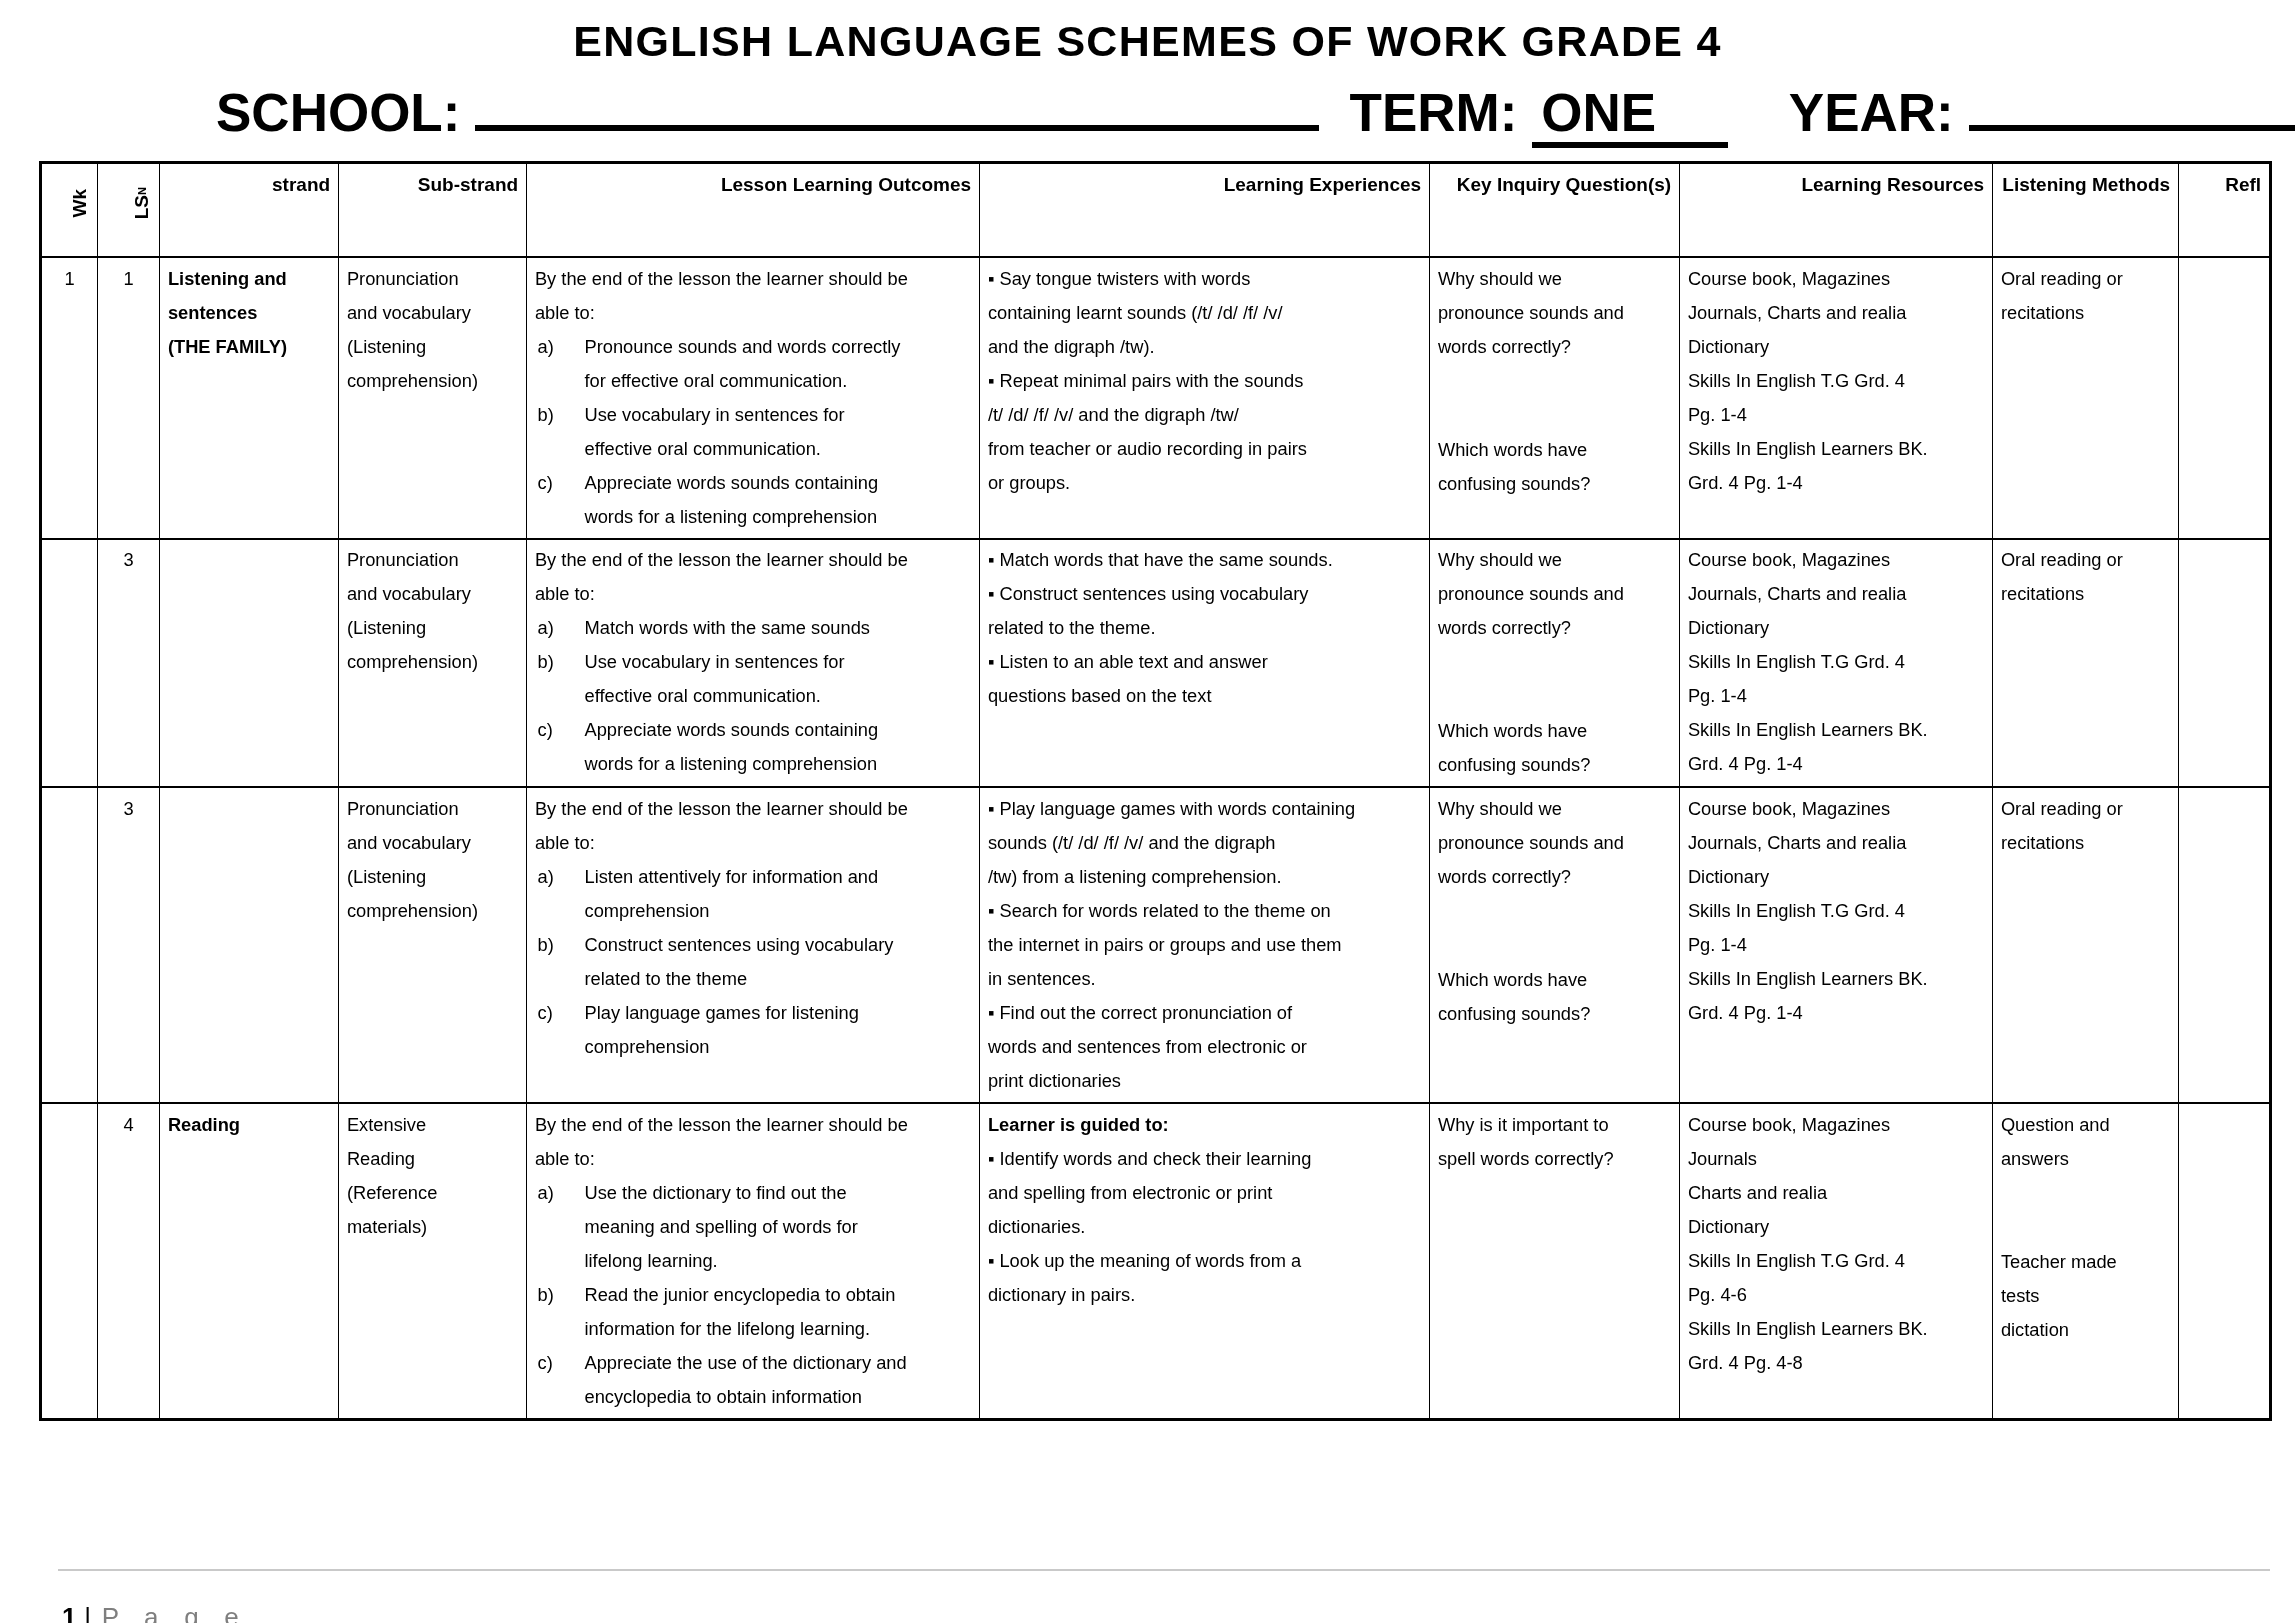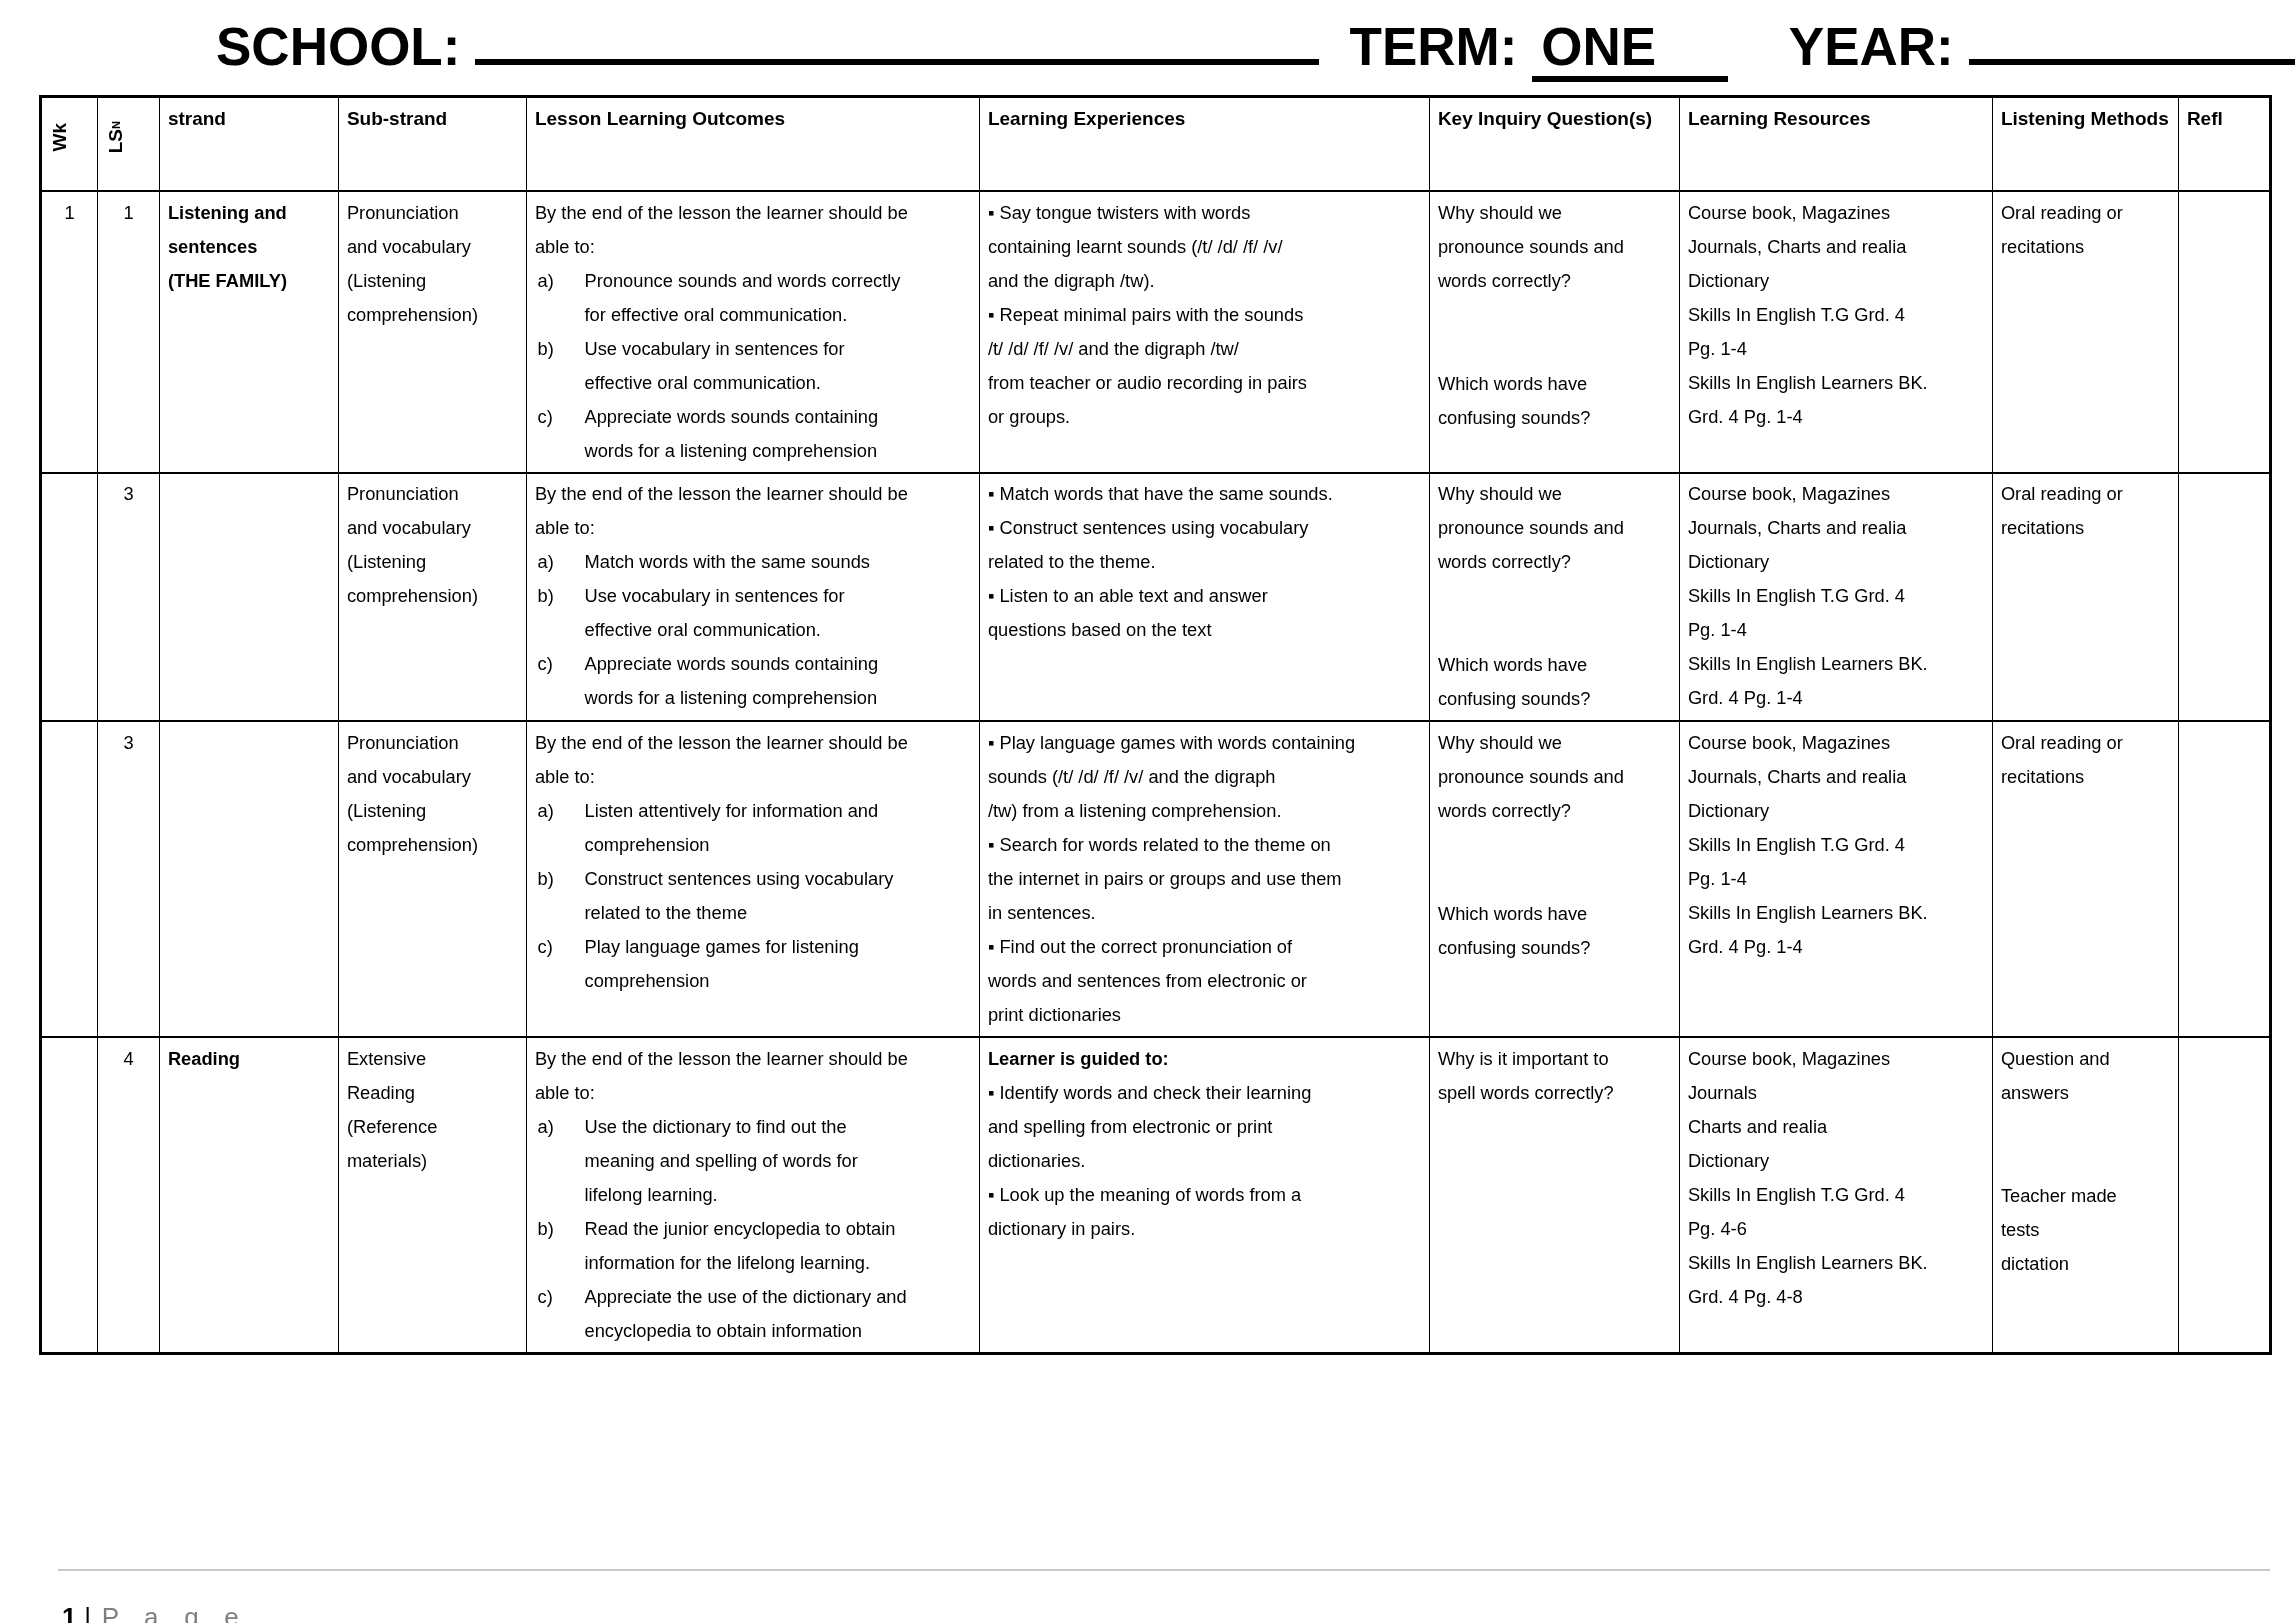--- a/index.html
+++ b/index.html
@@ -15,21 +15,21 @@
   .term-label{margin-left:15.7px;}
   .term-value{border-bottom:6.5px solid #000;padding:0 72px 0 9.2px;}
   .year-label{margin-left:46px;}
 
   table.schemes{margin:18.3px 0 0 39px;width:2231px;table-layout:fixed;border-collapse:collapse;
         font-size:18.3px;line-height:34px;}
   table.schemes{border:3.3px solid #000;}
   .schemes th,.schemes td{border-left:1.3px solid #000;border-right:1.3px solid #000;
         border-top:2.6px solid #000;border-bottom:2.6px solid #000;
         vertical-align:top;padding:3.9px 7.9px;overflow:hidden;}
-  .schemes th{font-weight:bold;text-align:left;font-size:19px;line-height:36px;height:85px;padding-top:2.6px;}
+  .schemes th{font-weight:bold;text-align:right;font-size:19px;line-height:36px;height:85px;padding-top:2.6px;}
   th.vcell{vertical-align:middle;}
   .rot{display:inline-block;writing-mode:vertical-rl;transform:rotate(180deg);line-height:1;}
   .rot .small{font-size:11px;}
   .ln{min-height:0;}
   .bold{font-weight:bold;}
   .oi{display:flex;}
   .oi .m{flex:0 0 47px;padding-left:2.6px;}
   .oi .t{flex:1;}
   .para-gap{margin-top:69px;}
   td.center{text-align:center;}
@@ -38,20 +38,21 @@
   .page-footer{position:absolute;left:62px;top:1602px;font-size:26px;color:#7f7f7f;white-space:nowrap;}
   .page-footer .num{font-weight:bold;color:#000;margin-right:7.9px;}
   .page-footer .bar{color:#000;margin-right:10.5px;}
   .page-footer .word{letter-spacing:9.2px;}
 </style>
 </head>
 <body>
 
 <div class="page">
 
+  <div class="doc-title">ENGLISH LANGUAGE SCHEMES OF WORK GRADE 4</div>
 
 
   <div class="school-line">
     <span>SCHOOL:</span>
     <span class="fill fill-school"></span>
     <span class="term-label">TERM:</span>
     <span class="term-value">ONE</span>
     <span class="year-label">YEAR:</span>
     <span class="fill fill-year"></span>
   </div>

